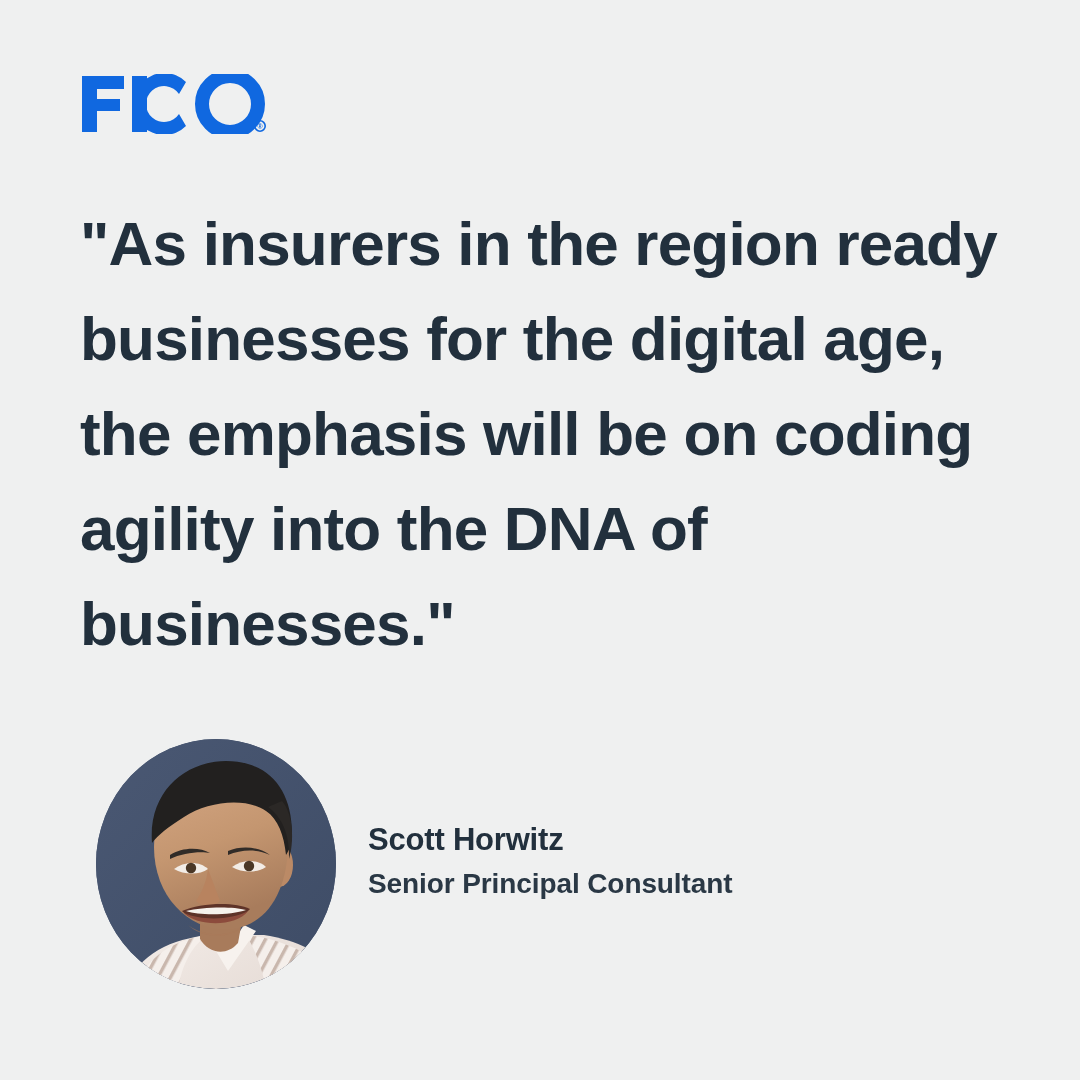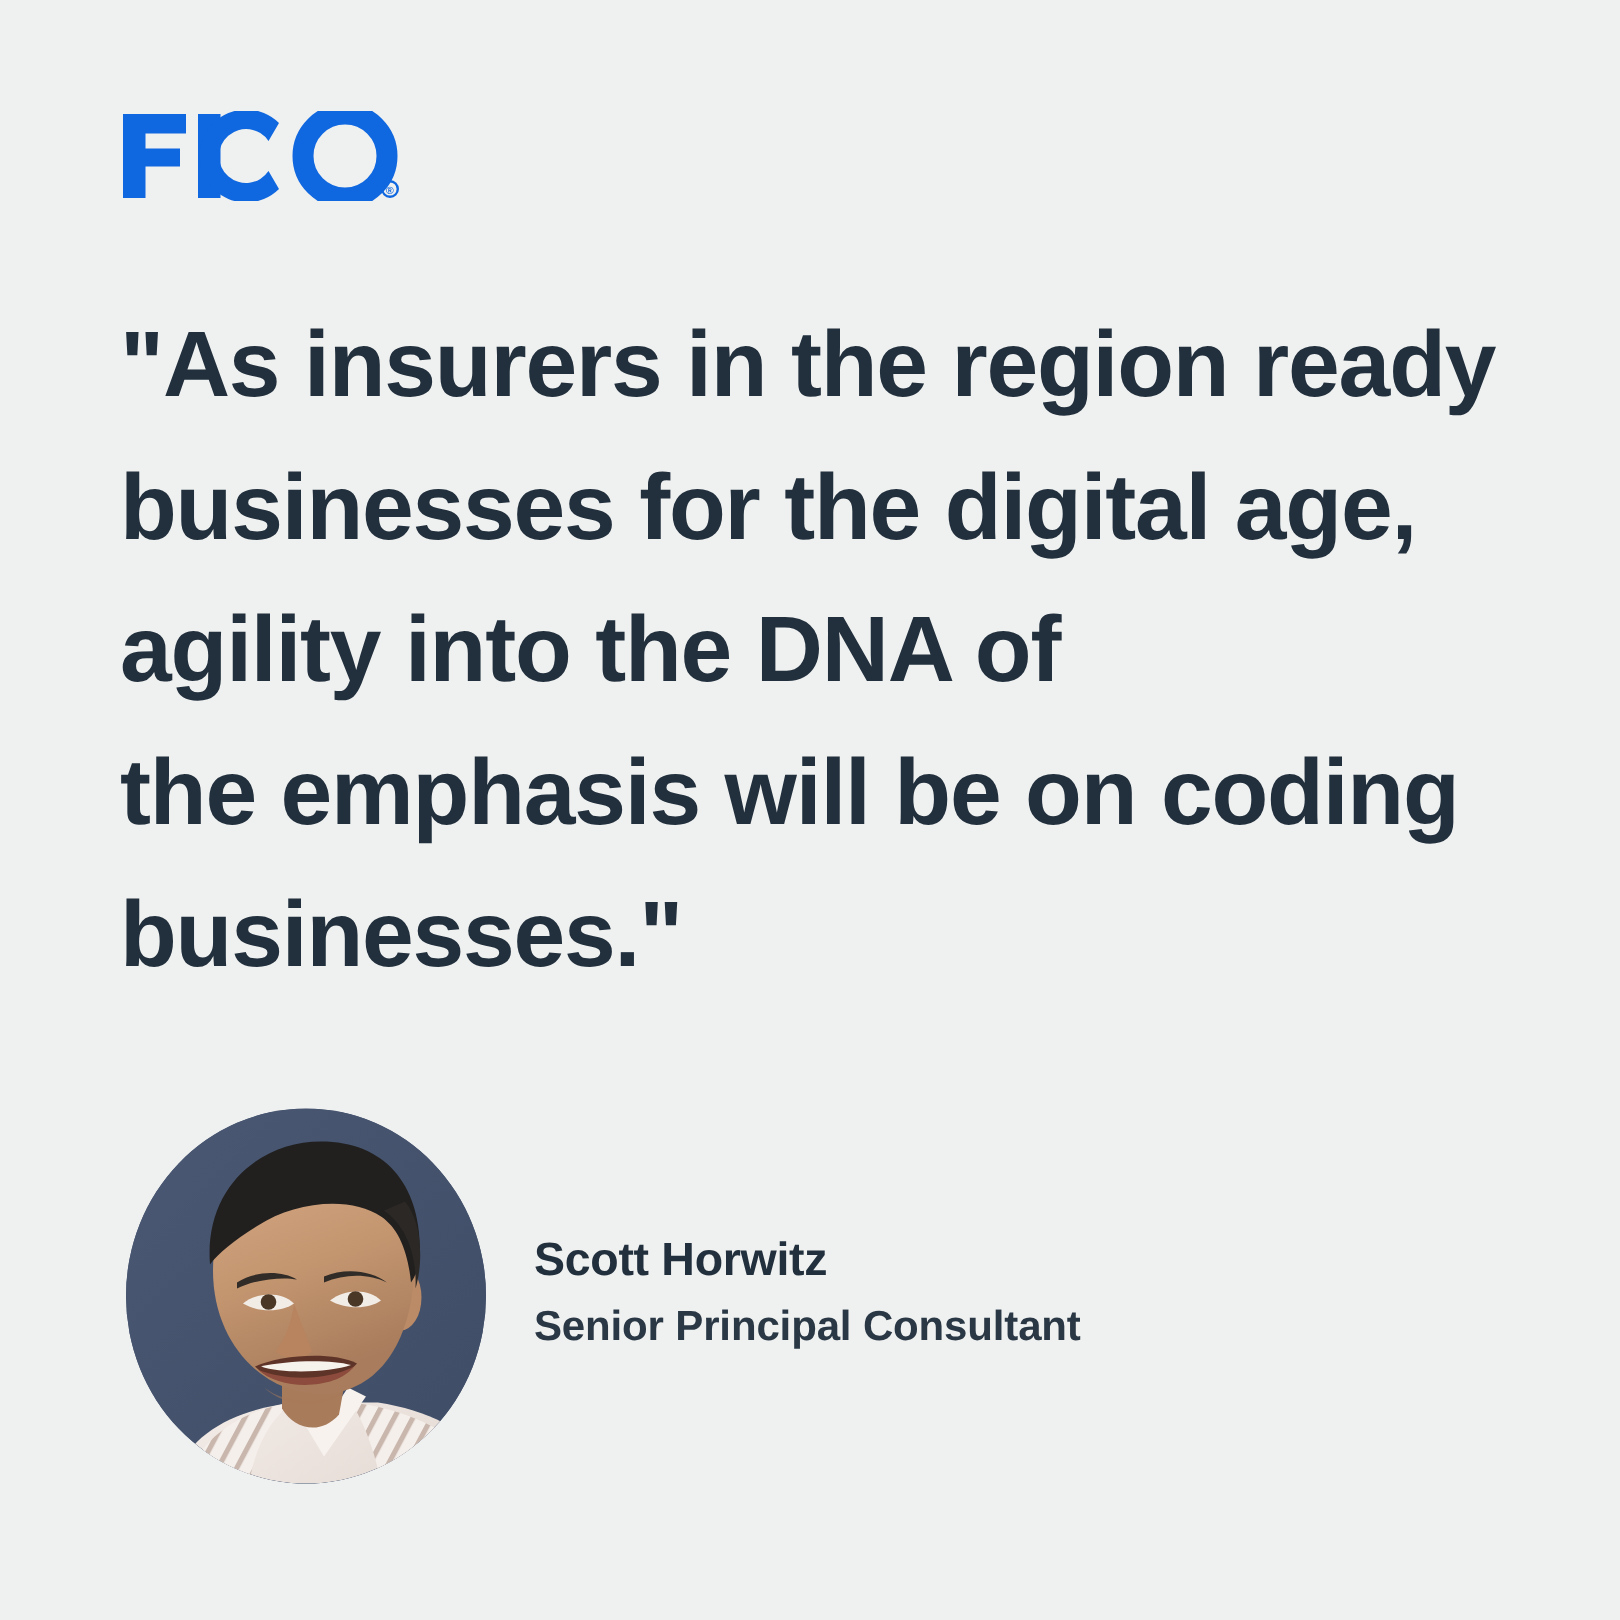--- a/index.html
+++ b/index.html
@@ -44,21 +44,21 @@
     font-weight: bold;
     font-size: 62px;
     line-height: 95px;
     letter-spacing: -0.8px;
     white-space: pre;
   }
 
   
   .attribution {
     position: absolute;
-    left: 84px;
+    left: 96px;
     top: 736px;
     width: 900px;
     height: 256px;
     display: flex;
     align-items: center;
   }
   .avatar {
     position: relative;
     width: 240px;
     height: 250px;
@@ -107,22 +107,22 @@
       <circle cx="150" cy="30" r="28" fill="none" stroke="#1068e0" stroke-width="14"></circle>
 
       <circle cx="180" cy="52" r="5.2" fill="none" stroke="#1068e0" stroke-width="1.6"></circle>
       <text x="180" y="55" font-size="7" fill="#1068e0" text-anchor="middle" font-family="Liberation Sans, sans-serif" font-weight="bold">®</text>
     </svg>
   </div>
 
   <div class="quote-block">
     <div class="quote-line">"As insurers in the region ready</div>
     <div class="quote-line">businesses for the digital age,</div>
+    <div class="quote-line">the emphasis will be on coding</div>
     <div class="quote-line">agility into the DNA of</div>
-    <div class="quote-line">the emphasis will be on coding</div>
     <div class="quote-line">businesses."</div>
   </div>
 
   <div class="attribution">
 
     <div class="avatar">
       <svg viewBox="0 0 240 250" preserveAspectRatio="xMidYMid slice" aria-hidden="true">
         <defs>
           <linearGradient id="bgGrad" x1="0" y1="0" x2="1" y2="1">
             <stop offset="0%" stop-color="#4a5873"></stop>

